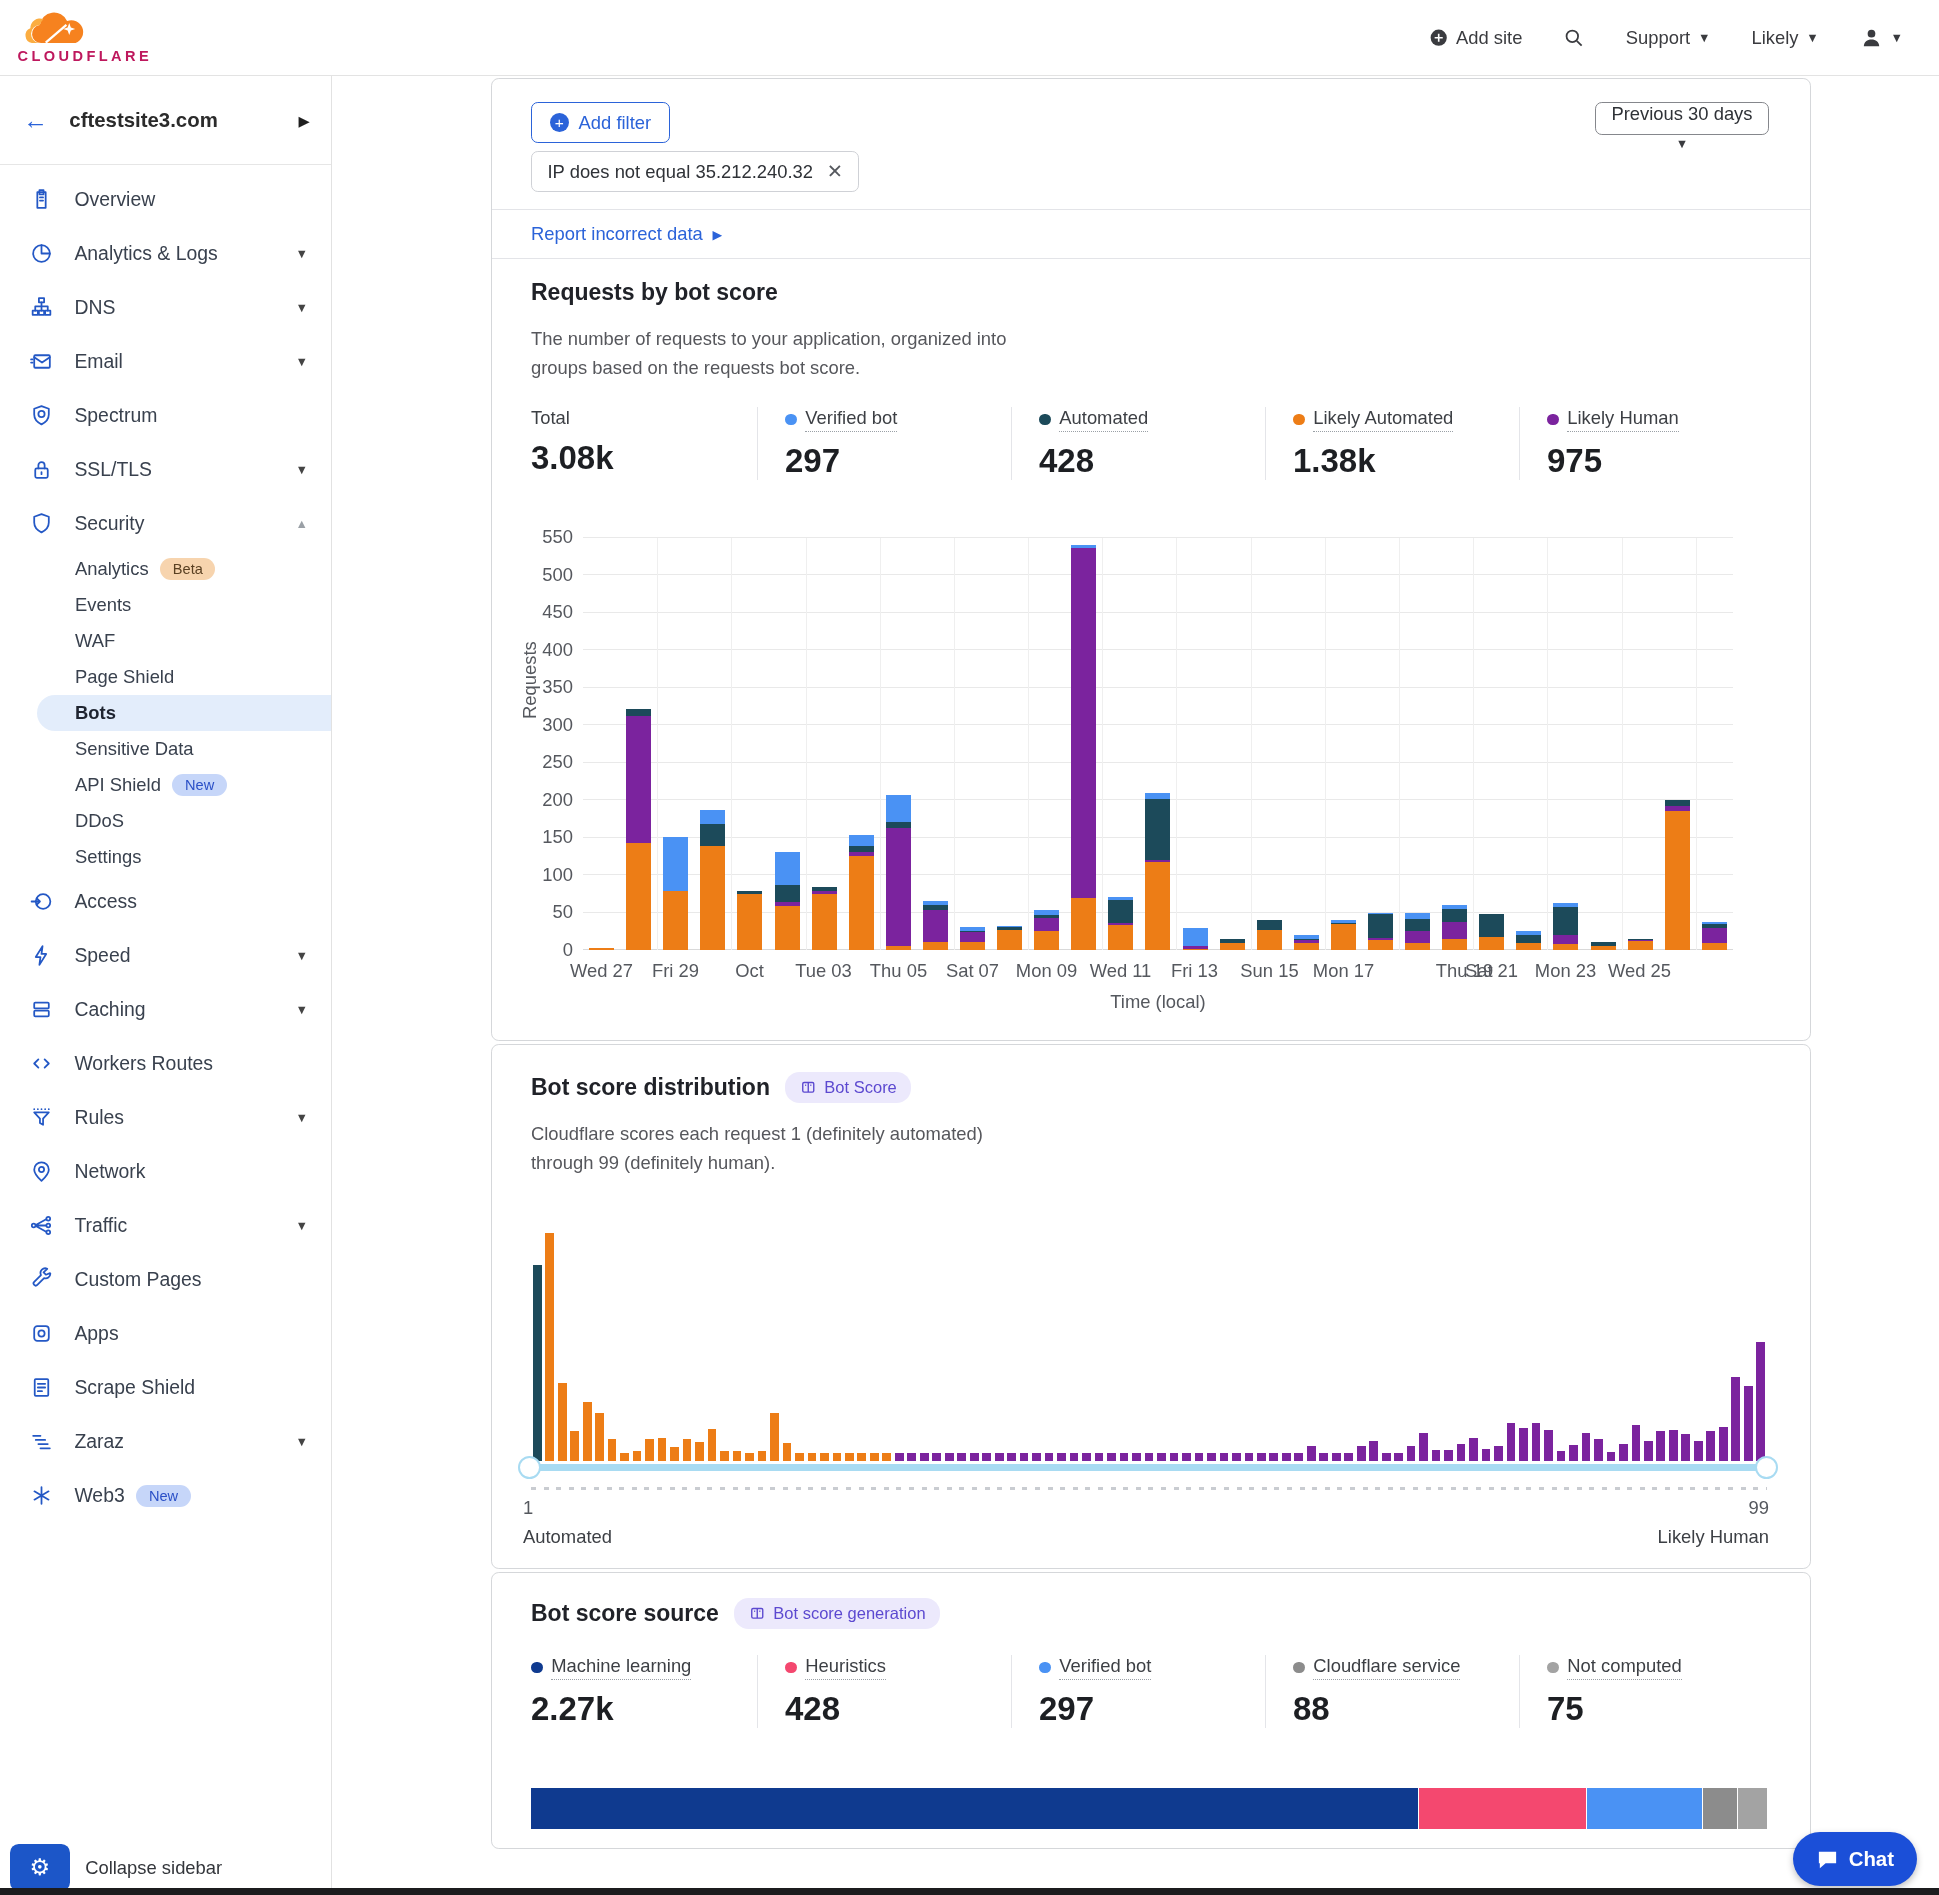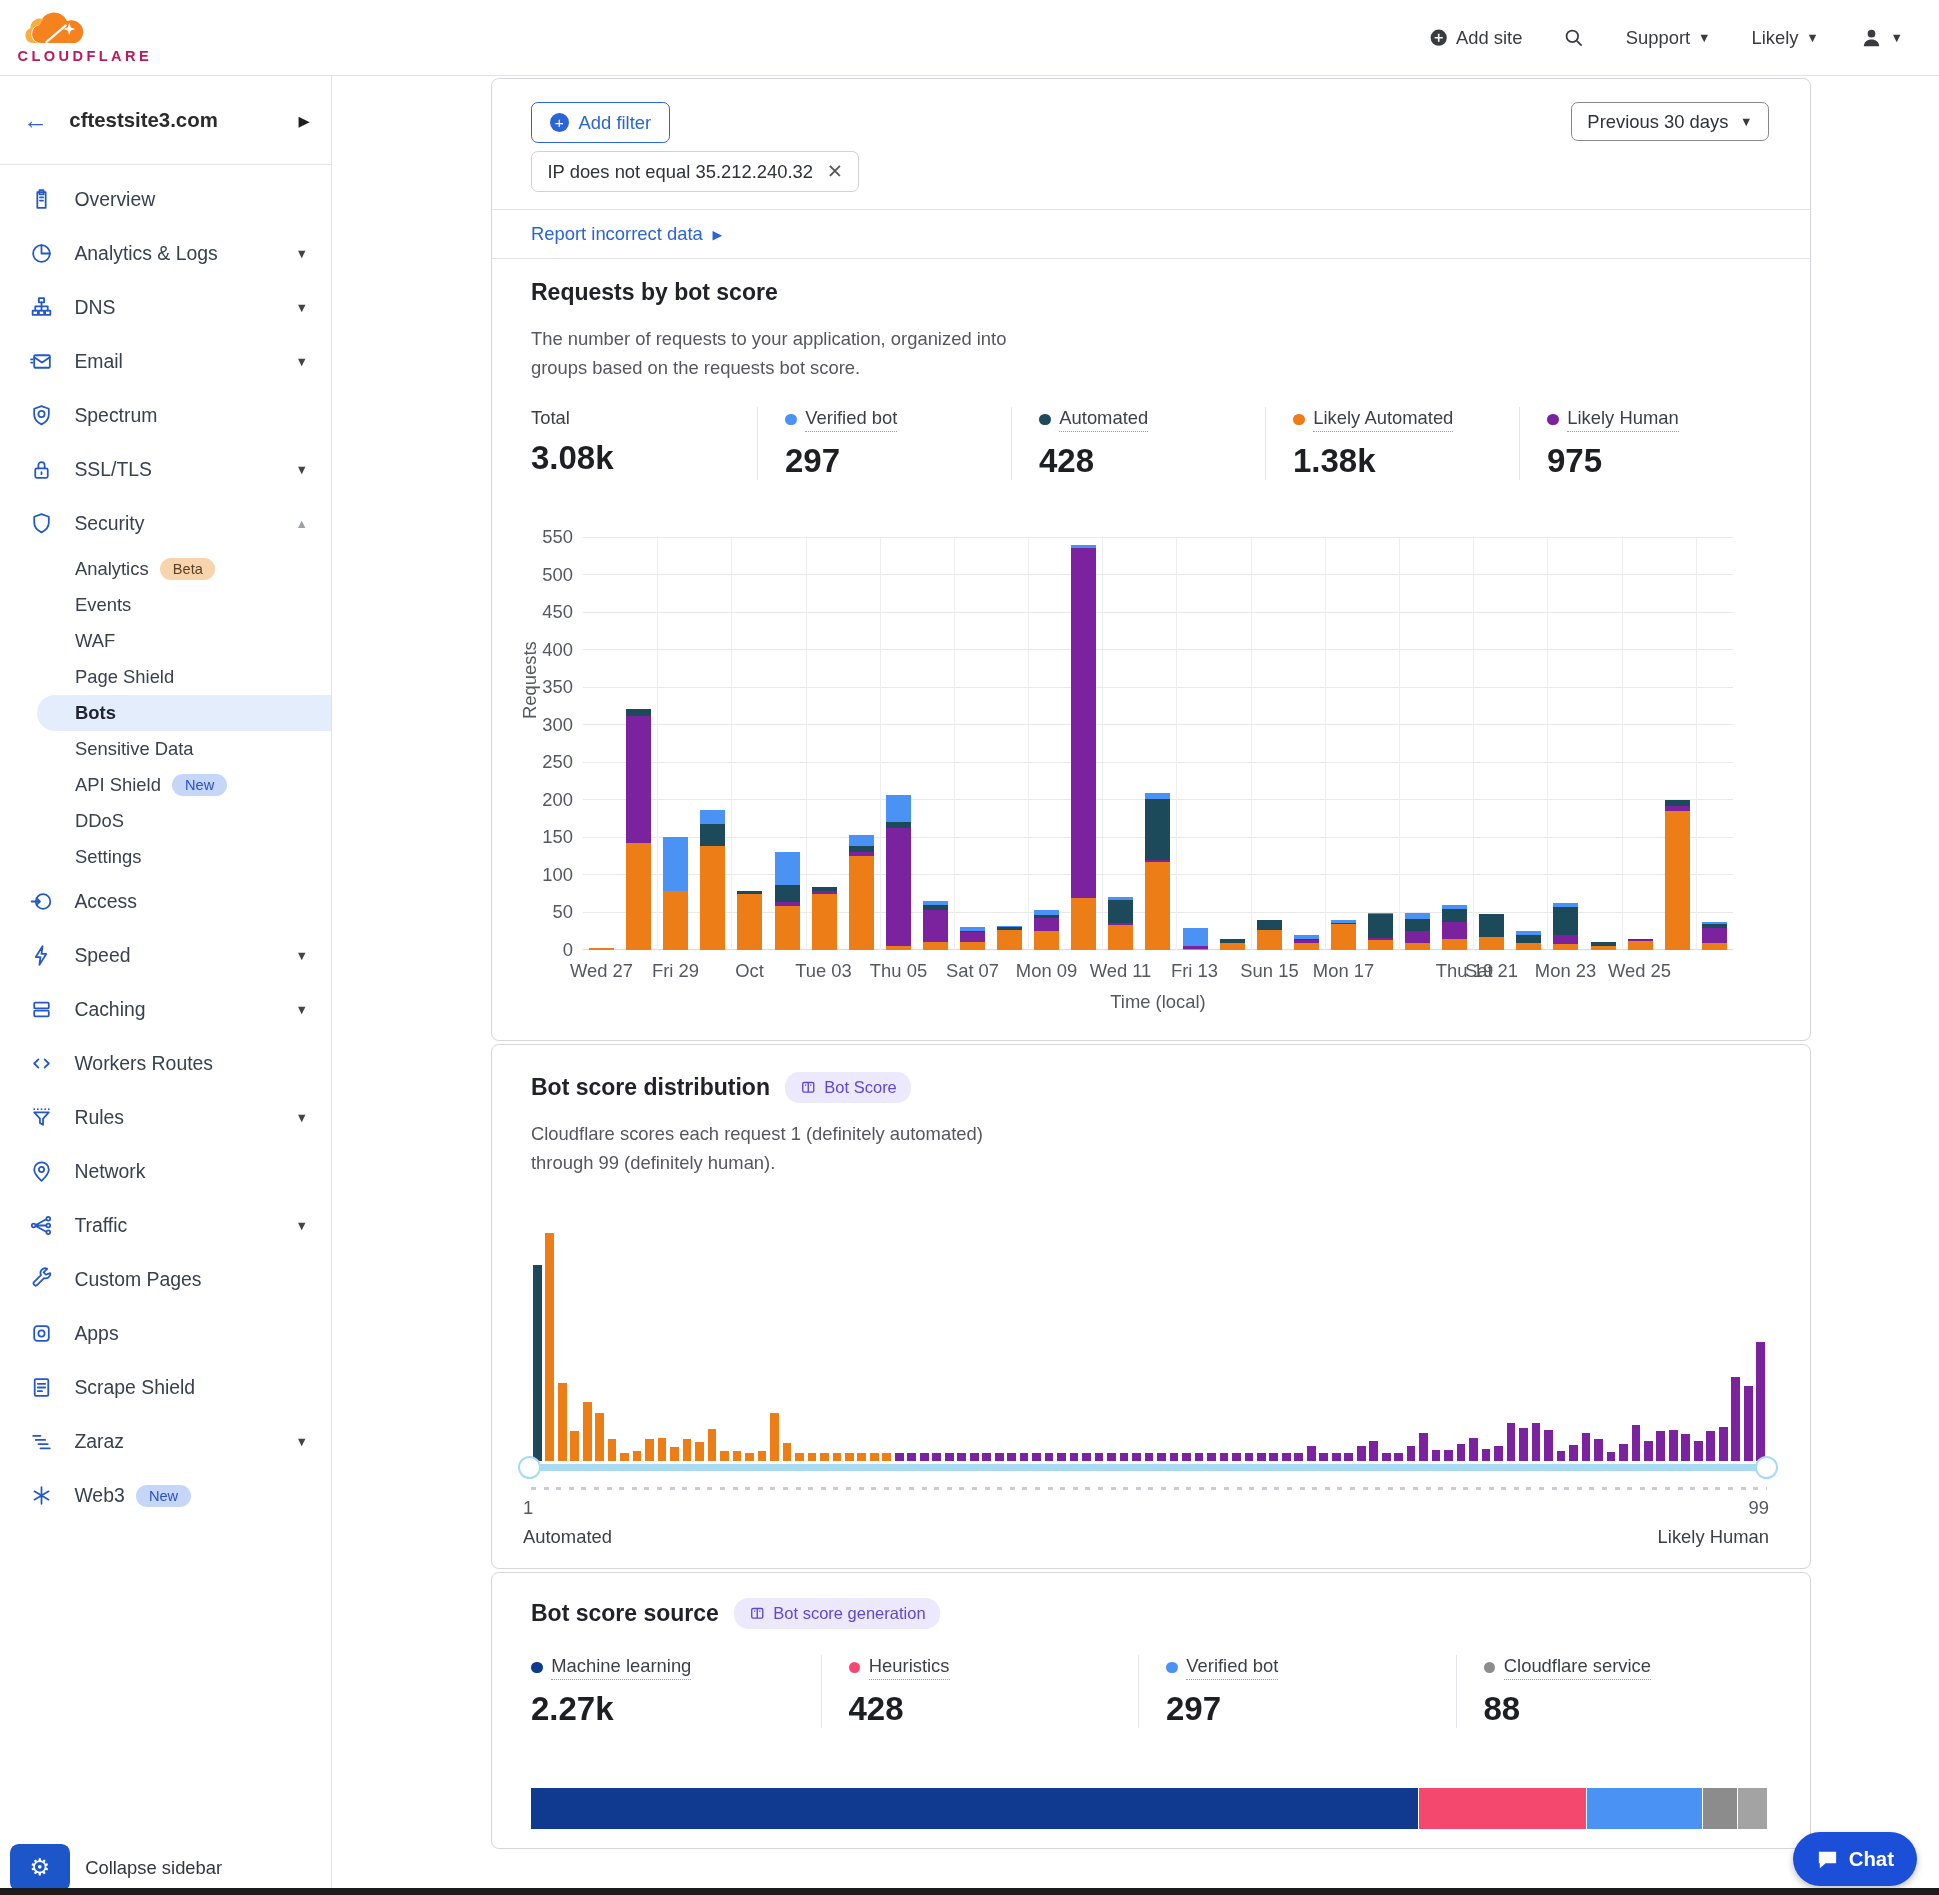--- a/index.html
+++ b/index.html
@@ -55,23 +55,23 @@
 
   .btn-add-filter { position: absolute; left: 39px; top: 23px; height: 41px; display: inline-flex;
                     align-items: center; gap: 9.7px; padding: 0 17.5px; border: 1px solid #2b63d9;
                     border-radius: 6.8px; color: #2b63d9; font-size: 18.4px; background: #fff; cursor: pointer; }
   .plus-circle { width: 19.4px; height: 19.4px; border-radius: 50%; background: #2b63d9; color: #fff;
                  display: inline-flex; align-items: center; justify-content: center; font-size: 15.5px; line-height: 1; }
   .filter-chip { position: absolute; left: 39px; top: 72px; height: 41px; display: inline-flex; align-items: center;
                  gap: 13.6px; padding: 0 15.5px; border: 1px solid #cfd1d6; border-radius: 6.8px; font-size: 18.4px;
                  color: #2f3237; background: #fff; }
   .chip-close { color: #55585e; font-size: 19.4px; cursor: pointer; }
-  .range-select { position: absolute; right: 41px; top: 23px; height: 39px; display: inline-flex; align-items: center;
+  .range-select { position: absolute; right: 41px; top: 23px; height: 33px; display: inline-flex; align-items: center;
                   gap: 11.6px; padding: 0 15.5px; border: 1px solid #85878c; border-radius: 6.8px; font-size: 18.4px;
-                  color: #2f3237; background: #fff; cursor: pointer; }
+                  color: #2f3237; background: #fff; cursor: pointer; flex-direction: column; }
   .report-link { position: absolute; left: 39px; top: 144px; font-size: 18.4px; color: #2b63d9;
                  display: inline-flex; align-items: center; gap: 9.7px; cursor: pointer; }
   .report-link .tri { font-size: 12.6px; }
 
   .section-title { font-size: 23px; font-weight: bold; color: #202228; }
   .title-row { position: absolute; left: 39px; display: flex; align-items: center; gap: 15.5px; }
   .pill { display: inline-flex; align-items: center; gap: 7.8px; background: #ece9fc; color: #5c49d0;
           font-size: 16.5px; padding: 5.8px 14.6px; border-radius: 14.6px; cursor: pointer; }
   .pill svg { width: 16.5px; height: 16.5px; }
   .desc { position: absolute; left: 39px; font-size: 18.4px; color: #56575c; line-height: 1.6; }
@@ -1048,20 +1048,24 @@
             <span class="txt u">Heuristics</span>
           </div><div class="stat-value">428</div></div>
         <div class="stat-col"><div class="stat-label">
             <span class="dot" style="background: rgb(74, 146, 244);"></span>
             <span class="txt u">Verified bot</span>
           </div><div class="stat-value">297</div></div>
         <div class="stat-col"><div class="stat-label">
             <span class="dot" style="background: rgb(140, 140, 140);"></span>
             <span class="txt u">Cloudflare service</span>
           </div><div class="stat-value">88</div></div>
+        <div class="stat-col"><div class="stat-label">
+            <span class="dot" style="background: rgb(163, 163, 163);"></span>
+            <span class="txt u">Not computed</span>
+          </div><div class="stat-value">75</div></div>
       </div>
     <div class="source-bar" id="source-bar">
         <div style="width: 71.8809%; background: rgb(15, 58, 143);"></div>
         <div style="width: 13.5529%; background: rgb(244, 72, 111);"></div>
         <div style="width: 9.40469%; background: rgb(74, 146, 244);"></div>
         <div style="width: 2.78657%; background: rgb(140, 140, 140);"></div>
         <div style="width: 2.37492%; background: rgb(163, 163, 163);"></div>
       </div>
   </div>
 

